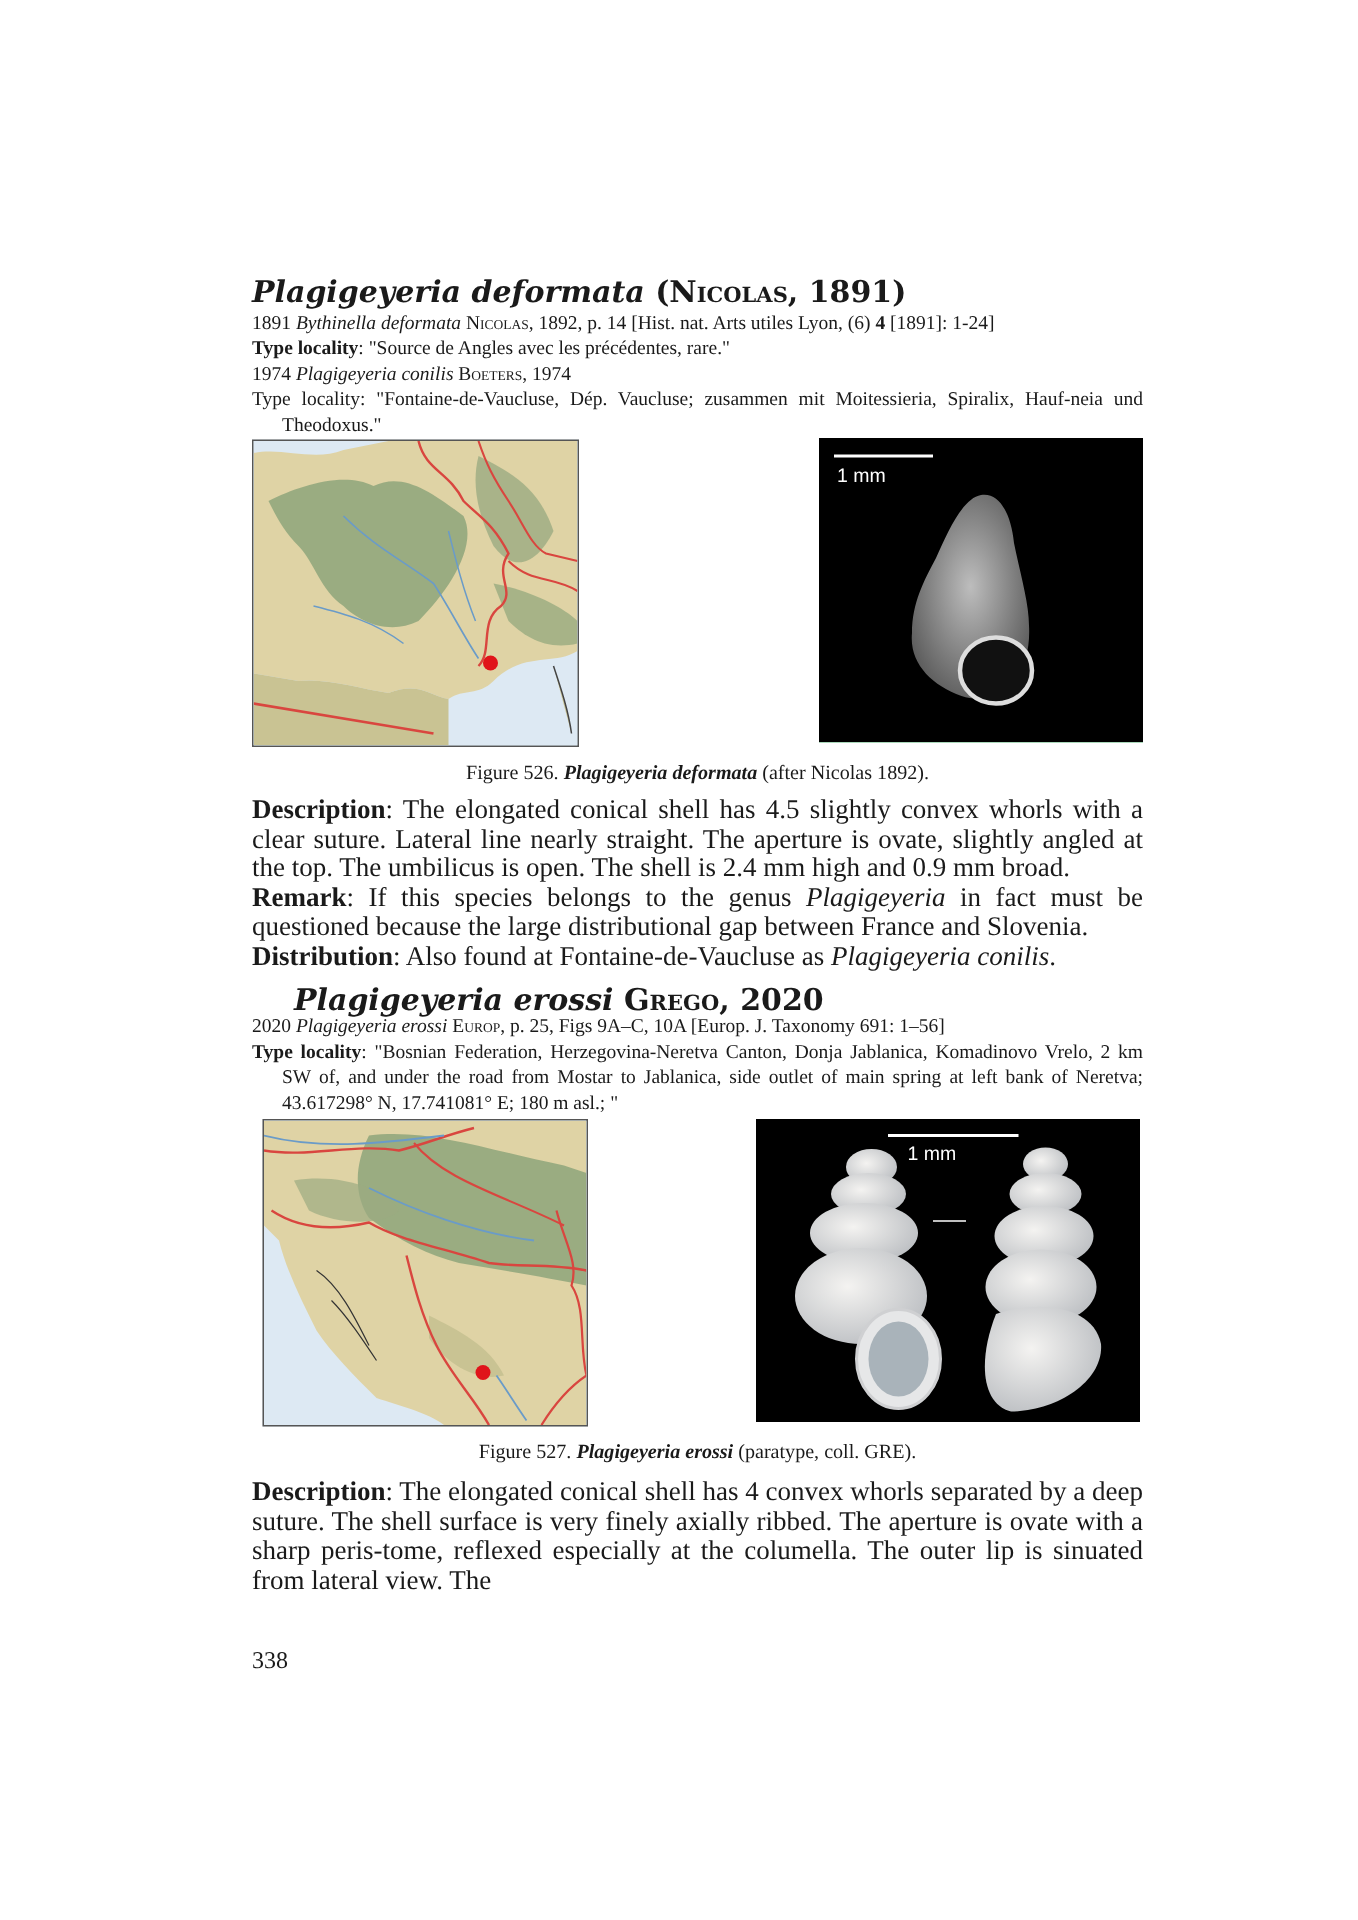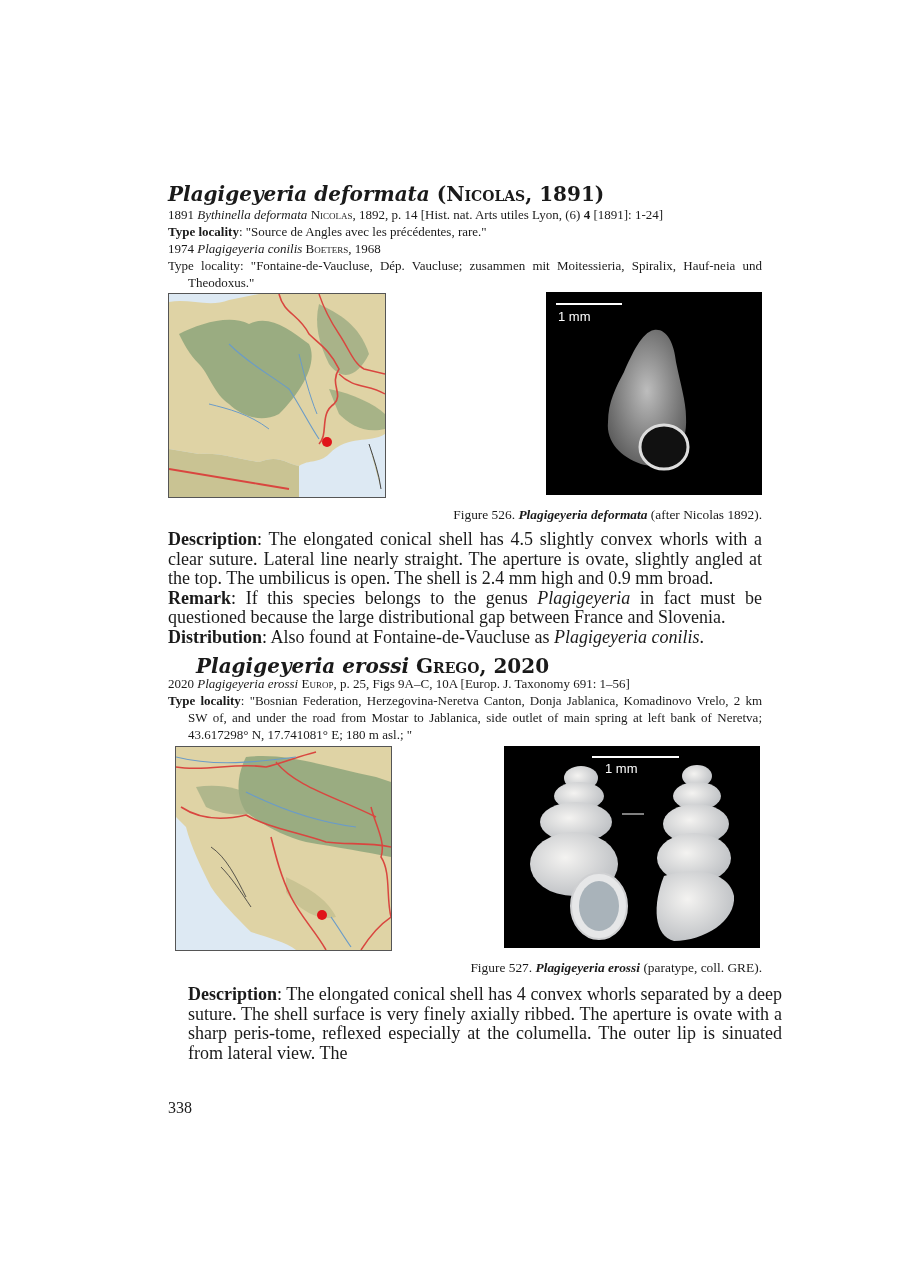--- a/index.html
+++ b/index.html
@@ -9,21 +9,21 @@
   .h-title { position:absolute; left:168px; font-size:20px; font-weight:bold; white-space:nowrap; }
   .h-title .sp { font-style:italic; }
   .h-title .sc { font-variant:small-caps; }
   .line { position:absolute; left:168px; width:594px; font-size:13px; line-height:17px; font-family:"Liberation Serif", serif; }
   .line.hang { text-indent:-20px; padding-left:20px; width:574px; }
   .line b { font-weight:bold; }
   .line i { font-style:italic; }
   .sc { font-variant:small-caps; }
   .body { position:absolute; left:168px; width:594px; font-size:18px; line-height:19.6px; text-align:justify; font-family:"Liberation Serif", serif; }
   .body p { margin:0; }
-  .caption { position:absolute; left:168px; width:594px; text-align:right; font-size:13.4px; font-family:"Liberation Serif", serif; }
+  .caption { position:absolute; left:168px; width:594px; text-align:center; font-size:13.4px; font-family:"Liberation Serif", serif; }
   .caption b { font-style:italic; }
   .fig { position:absolute; overflow:hidden; }
   .map { border:1px solid #555; background:#dde9f3; }
   .photo { background:#86efac; }
   .pagenum { position:absolute; left:168px; top:1099px; font-size:16px; font-family:"Liberation Serif", serif; }
   svg { display:block; }
   .scale-label { font-family:"Liberation Sans", sans-serif; fill:#fff; font-size:13px; }
 </style>
 </head>
 <body>
@@ -32,21 +32,21 @@
 
   <div class="h-title" style="top:182px;">
     <span class="sp">Plagigeyeria deformata</span>
     <span>(</span><span class="sc">Nicolas, 1891</span><span>)</span>
   </div>
 
   <div class="line" style="top:206px;"><span>1891</span> <i>Bythinella deformata</i> <span class="sc">Nicolas</span><span>, 1892, p. 14 [Hist. nat. Arts utiles Lyon, (6) </span><b>4</b><span> [1891]: 1-24]</span></div>
 
   <div class="line" style="top:223px;"><b>Type locality</b><span>: "Source de Angles avec les précédentes, rare."</span></div>
 
-  <div class="line" style="top:240px;"><span>1974</span> <i>Plagigeyeria conilis</i> <span class="sc">Boeters</span><span>, 1968</span></div>
+  <div class="line" style="top:240px;"><span>1974</span> <i>Plagigeyeria conilis</i> <span class="sc">Boeters</span><span>, 1974</span></div>
 
   <div class="line hang" style="top:257px;text-align:justify;">Type locality: "Fontaine-de-Vaucluse, Dép. Vaucluse; zusammen mit Moitessieria, Spiralix, Hauf-neia und Theodoxus."</div>
 
   <div class="fig map" style="left:168px;top:293px;width:216px;height:203px;">
     <svg width="216" height="203" viewBox="0 0 216 203">
       <rect width="216" height="203" fill="#dde9f3"></rect>
       <path d="M0,8 C20,4 40,14 60,6 L90,0 L216,0 L216,140 C200,150 180,140 160,160 C150,170 140,165 130,172 C118,170 110,160 90,168 C70,165 50,158 30,160 L0,155 Z" fill="#dfd3a5"></path>
       <path d="M10,40 C30,30 60,20 80,30 C100,20 120,35 140,50 C150,70 130,100 110,120 C90,130 70,120 60,110 C45,100 40,80 30,70 C20,60 15,50 10,40 Z" fill="#8ea57a" opacity="0.85"></path>
       <path d="M150,10 C170,20 190,30 200,60 C190,80 175,90 160,70 C150,50 145,30 150,10 Z" fill="#9bab82" opacity="0.8"></path>
       <path d="M160,95 C185,100 205,110 216,120 L216,135 C195,140 180,130 170,120 Z" fill="#8ea57a" opacity="0.7"></path>
@@ -142,18 +142,18 @@
         <ellipse cx="193" cy="50" rx="24" ry="14" fill="url(#g2)"></ellipse>
         <ellipse cx="192" cy="78" rx="33" ry="20" fill="url(#g2)"></ellipse>
         <ellipse cx="190" cy="112" rx="37" ry="25" fill="url(#g2)"></ellipse>
         <path d="M160,130 C190,120 225,125 230,150 C232,175 200,195 170,195 C150,190 148,160 160,130 Z" fill="url(#g2)"></path>
       </g>
     </svg>
   </div>
 
   <div class="caption" style="top:960px;"><span>Figure 527.</span> <b>Plagigeyeria erossi</b> <span>(paratype, coll. GRE).</span></div>
 
-  <div class="body" style="top:985px;margin-left:20px;">
+  <div class="body" style="top:985px;">
     <p><b>Description</b><span>: The elongated conical shell has 4 convex whorls separated by a deep suture. The shell surface is very finely axially ribbed. The aperture is ovate with a sharp peris-tome, reflexed especially at the columella. The outer lip is sinuated from lateral view. The</span></p>
   </div>
 
   <div class="pagenum">338</div>
 </div>
 
 </body></html>

